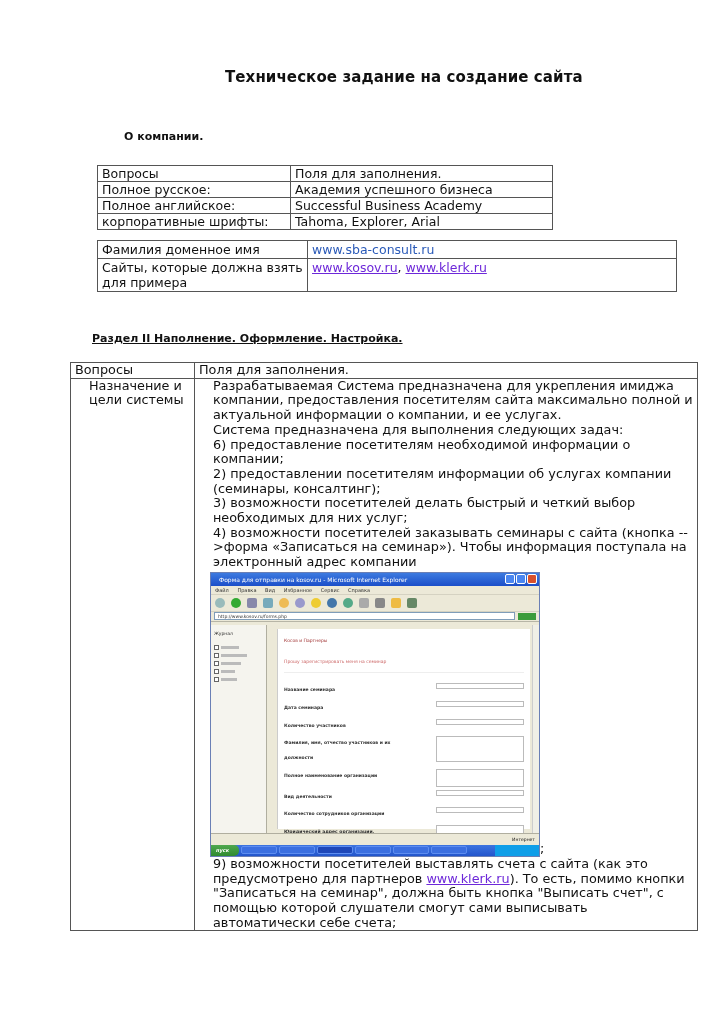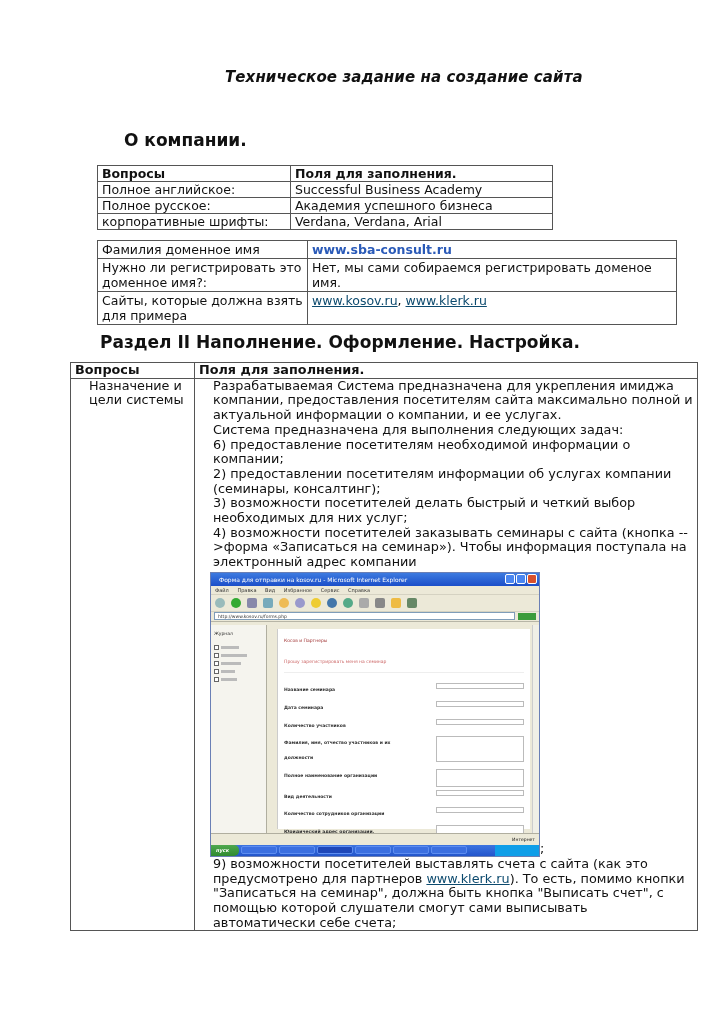--- a/index.html
+++ b/index.html
@@ -1,37 +1,37 @@
 <!DOCTYPE html>
 <html><head>
 <meta charset="utf-8">
 <style>
   * { box-sizing: border-box; margin: 0; padding: 0; }
   html, body { width: 725px; height: 1024px; background: #ffffff; overflow: hidden; }
   body { position: relative; font-family: "DejaVu Sans", sans-serif; color: #111; font-size: 13px; }
 
-  .doc-title { position: absolute; left: 225px; top: 68px; font-weight: bold; font-size: 15px; letter-spacing: 0.1px; font-style: italic; }
-  .sec-heading { position: absolute; font-weight: bold; font-size: 17px; }
+  .doc-title { position: absolute; left: 225px; top: 68px; font-weight: bold; font-size: 15px; letter-spacing: 0.1px; }
+  .sec-heading { position: absolute; font-weight: bold; font-size: 11px; }
   #about-heading { left: 124px; top: 130px; }
-  #section2-heading { left: 100px; top: 332px; }
+  #section2-heading { left: 92px; top: 332px; text-decoration: underline; }
 
   table { position: absolute; border-collapse: collapse; font-size: 12.5px; line-height: 15px; }
   td, th { border: 1px solid #555; vertical-align: top; text-align: left; padding: 0 4px; font-weight: normal; }
-  th { font-weight: bold; }
+  th { font-weight: normal; }
 
   #company-table { left: 97px; top: 165px; width: 456px; }
   #company-table td:first-child, #company-table th:first-child { width: 193px; }
 
   #domain-table { left: 97px; top: 240px; width: 580px; }
   #domain-table td:first-child { width: 210px; }
   #domain-table td { padding-top: 1px; padding-bottom: 1px; }
 
-  a.link { color: #0c4a6e; text-decoration: none; margin-top: 24px; }
+  a.link { color: #6d28d9; text-decoration: none; margin-top: 24px; }
   a.link.underline { text-decoration: underline; }
-  .link-plain { color: #2a5ab8; font-weight: bold; }
+  .link-plain { color: #2a5ab8; }
 
   #section2-table { left: 70px; top: 362px; width: 628px; font-size: 12.8px; line-height: 14.7px; }
   #section2-table td:first-child, #section2-table th:first-child { width: 124px; }
   #section2-table td { padding-left: 18px; padding-right: 4px; }
   .para { display: block; }
 
   
   .shot { position: relative; width: 330px; height: 285px; margin: 2px 0 0 0; display: inline-block; vertical-align: bottom; border: 1px solid #6a7fb5; background: #ece9d8; overflow: hidden; }
   .shot .titlebar { height: 13px; background: linear-gradient(#3d7be0, #1b4ec9); color: #fff; font-size: 6px; line-height: 13px; padding-left: 8px; position: relative; }
   .shot .titlebar .winbtns { position: absolute; right: 2px; top: 1px; display: flex; gap: 1px; }
@@ -71,43 +71,39 @@
 
 <div id="about-heading" class="sec-heading">О компании.</div>
 
 <table id="company-table">
   <tbody>
       <tr>
     <th>Вопросы</th>
     <th>Поля для заполнения.</th>
   </tr>
   <tr>
+    <td>Полное русское:</td>
+    <td>Академия успешного бизнеса</td>
+  </tr>
+  <tr>
     <td>Полное английское:</td>
     <td>Successful Business Academy</td>
   </tr>
   <tr>
-    <td>Полное русское:</td>
-    <td>Академия успешного бизнеса</td>
-  </tr>
-  <tr>
     <td>корпоративные шрифты:</td>
-    <td>Verdana, Verdana, Arial</td>
+    <td>Tahoma, Explorer, Arial</td>
   </tr>
 </tbody>
   </table>
 
 <table id="domain-table">
   <tbody>
       <tr>
     <td>Фамилия доменное имя</td>
     <td><span class="link-plain">www.sba-consult.ru</span></td>
-  </tr>
-  <tr>
-    <td>Нужно ли регистрировать это доменное имя?:</td>
-    <td>Нет, мы сами собираемся регистрировать доменое имя.</td>
   </tr>
   <tr>
     <td>Сайты, которые должна взять для примера</td>
     <td><a class="link underline">www.kosov.ru</a><span>, </span><a class="link underline">www.klerk.ru</a></td>
   </tr>
 </tbody>
   </table>
 
 <div id="section2-heading" class="sec-heading">Раздел II Наполнение. Оформление. Настройка.</div>
 

